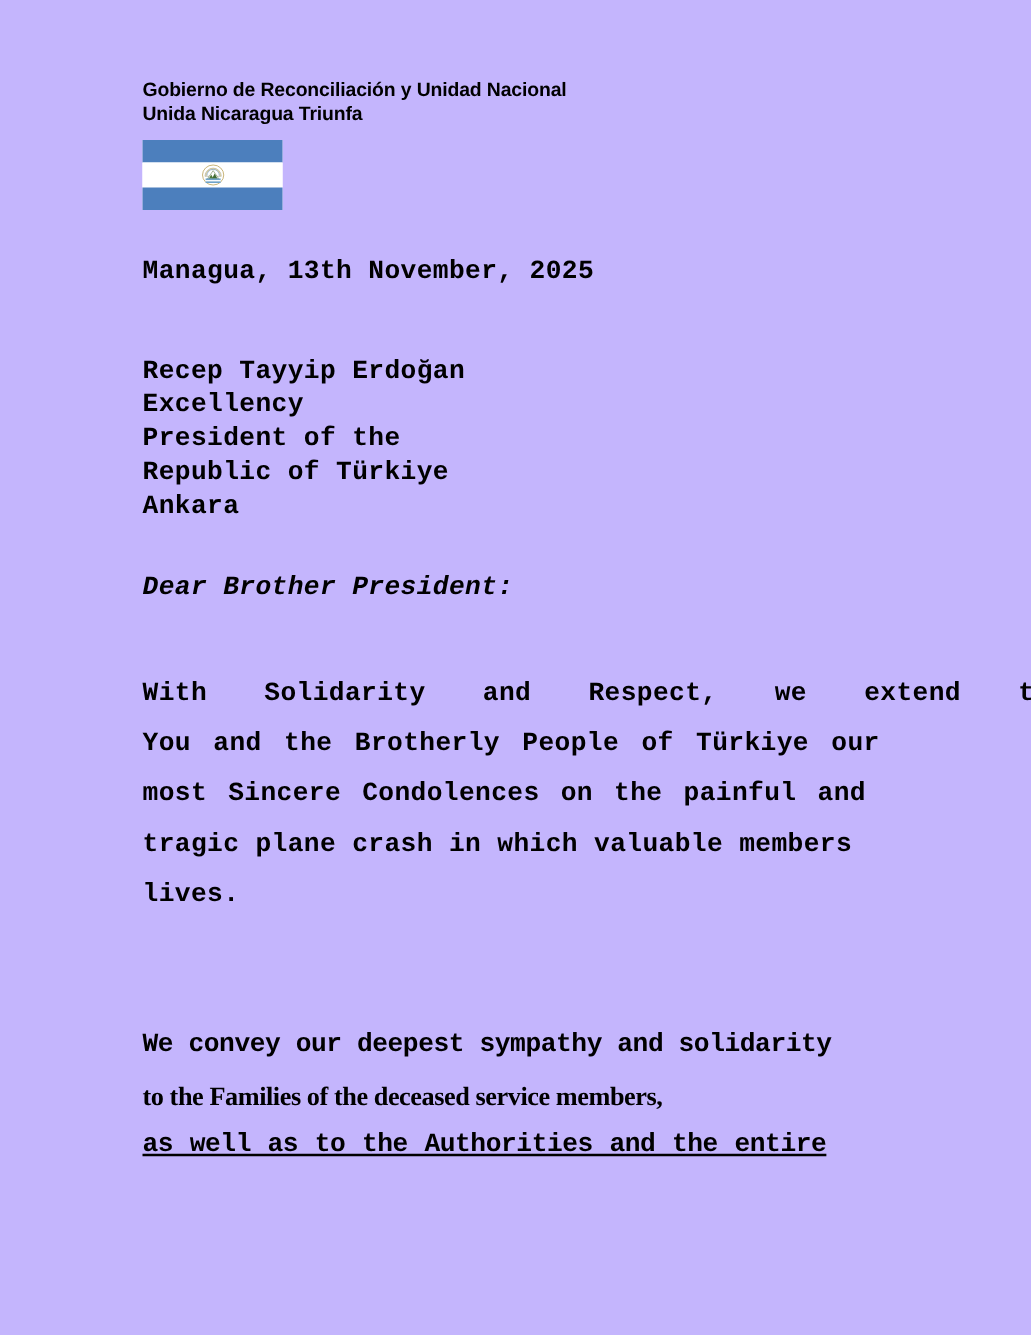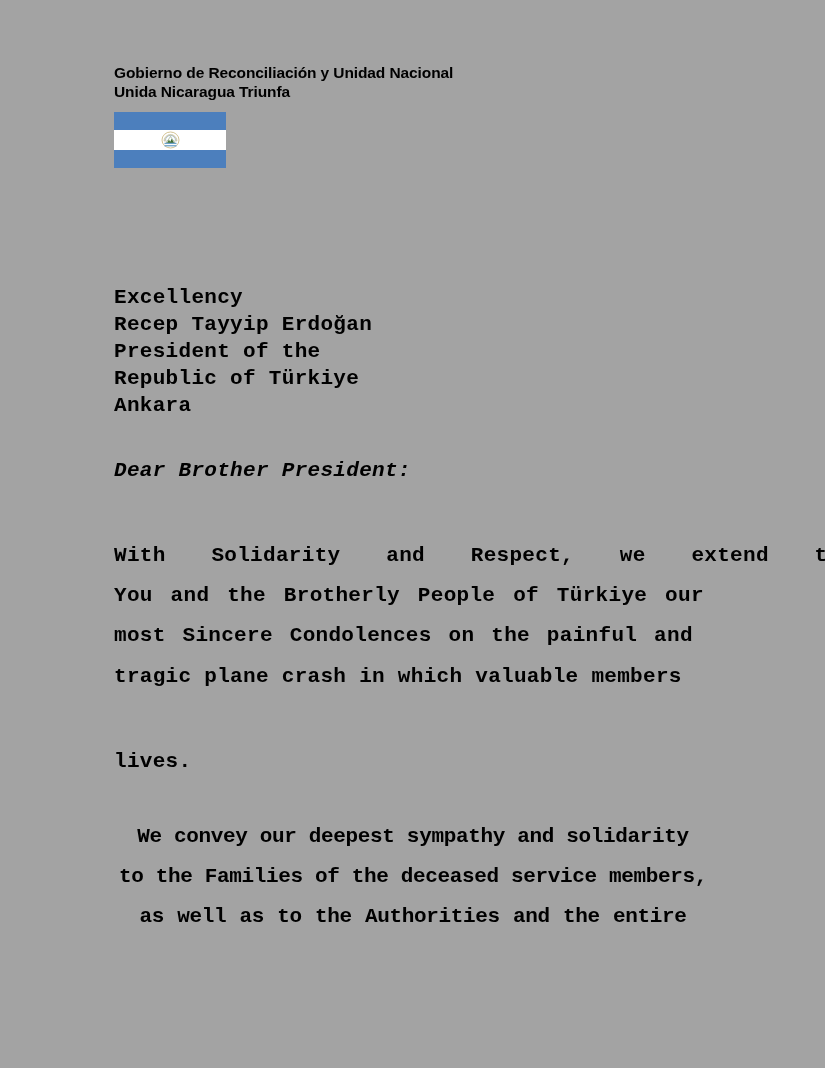--- a/index.html
+++ b/index.html
@@ -17,21 +17,21 @@
     font-family: "Liberation Mono", "DejaVu Sans Mono", monospace;
     -webkit-font-smoothing: antialiased;
   }
 
   .page {
     position: absolute;
     left: 0;
     top: 0;
     width: 825px;
     height: 1068px;
-    background: #a3a3a3;
+    background: #c4b5fd;
   }
 
   
   .letterhead {
     position: absolute;
     left: 114px;
     top: 63px;
     width: 600px;
   }
 
@@ -135,21 +135,20 @@
   .just-line {
     display: block;
     white-space: pre;
     line-height: 40.2px;
     color: #000000;
     letter-spacing: 0.3px;
   }
 
   .just-line.condensed {
     letter-spacing: -0.35px;
-    text-align: center;
   }
 </style>
 </head>
 <body>
 
 <div class="page">
 
   <div class="letterhead">
     <div class="letterhead-line">Gobierno de Reconciliación y Unidad Nacional</div>
     <div class="letterhead-line">Unida Nicaragua Triunfa</div>
@@ -166,40 +165,43 @@
       <path d="M9 21 A10 10 0 0 1 29 21" fill="none" stroke="#7fa3c4" stroke-width="1.2"></path>
       <path d="M10 26 L19 13 L28 26 Z" fill="#ffffff" stroke="#5c7a4a" stroke-width="0.9"></path>
       <path d="M12 26 L16 19 L19.5 26 Z" fill="#4f7a3a"></path>
       <path d="M17 26 L21.5 17.5 L26 26 Z" fill="#3f6b33"></path>
       <rect x="7" y="25.5" width="24" height="3.2" fill="#6fa3c9"></rect>
       <rect x="7" y="28.2" width="24" height="2.4" fill="#ffffff"></rect>
       <rect x="7" y="30.2" width="24" height="2.6" fill="#6fa3c9"></rect>
     </svg>
   </div>
 
+  <div class="date-block">
+    <div class="doc-line">Managua, 13th November, 2025</div>
+  </div>
 
   <div class="address-block">
+    <div class="doc-line">Recep Tayyip Erdoğan</div>
     <div class="doc-line">Excellency</div>
-    <div class="doc-line">Recep Tayyip Erdoğan</div>
     <div class="doc-line">President of the</div>
     <div class="doc-line">Republic of Türkiye</div>
     <div class="doc-line">Ankara</div>
   </div>
 
   <div class="salutation-block">
     <div class="doc-line">Dear Brother President:</div>
   </div>
 
   <div class="body-block para-1">
     <span class="just-line" style="word-spacing: 10px;">With  Solidarity  and  Respect,  we  extend  to</span>
     <span class="just-line" style="word-spacing: 5px;">You and the Brotherly People of Türkiye our</span>
     <span class="just-line" style="word-spacing: 4px;">most Sincere Condolences on the painful and</span>
     <span class="just-line" style="word-spacing: 0px;">tragic plane crash in which valuable members</span>
-    <span class="just-line" style="word-spacing: 0px; margin-top: 45px;">lives.</span>
+    <span class="just-line" style="word-spacing: 0px;">lives.</span>
   </div>
 
   <div class="body-block para-2">
     <span class="just-line condensed" style="word-spacing: 0px;">We convey our deepest sympathy and solidarity</span>
-    <span class="just-line condensed" style="word-spacing: 0px;">to the Families of the deceased service members,</span>
-    <span class="just-line condensed" style="word-spacing: 1px;">as well as to the Authorities and the entire</span>
+    <span class="just-line condensed" style="word-spacing: 0px; font-family: Liberation Serif, serif;">to the Families of the deceased service members,</span>
+    <span class="just-line condensed" style="word-spacing: 1px; text-decoration: underline;">as well as to the Authorities and the entire</span>
   </div>
 
 </div>
 
 </body></html>

